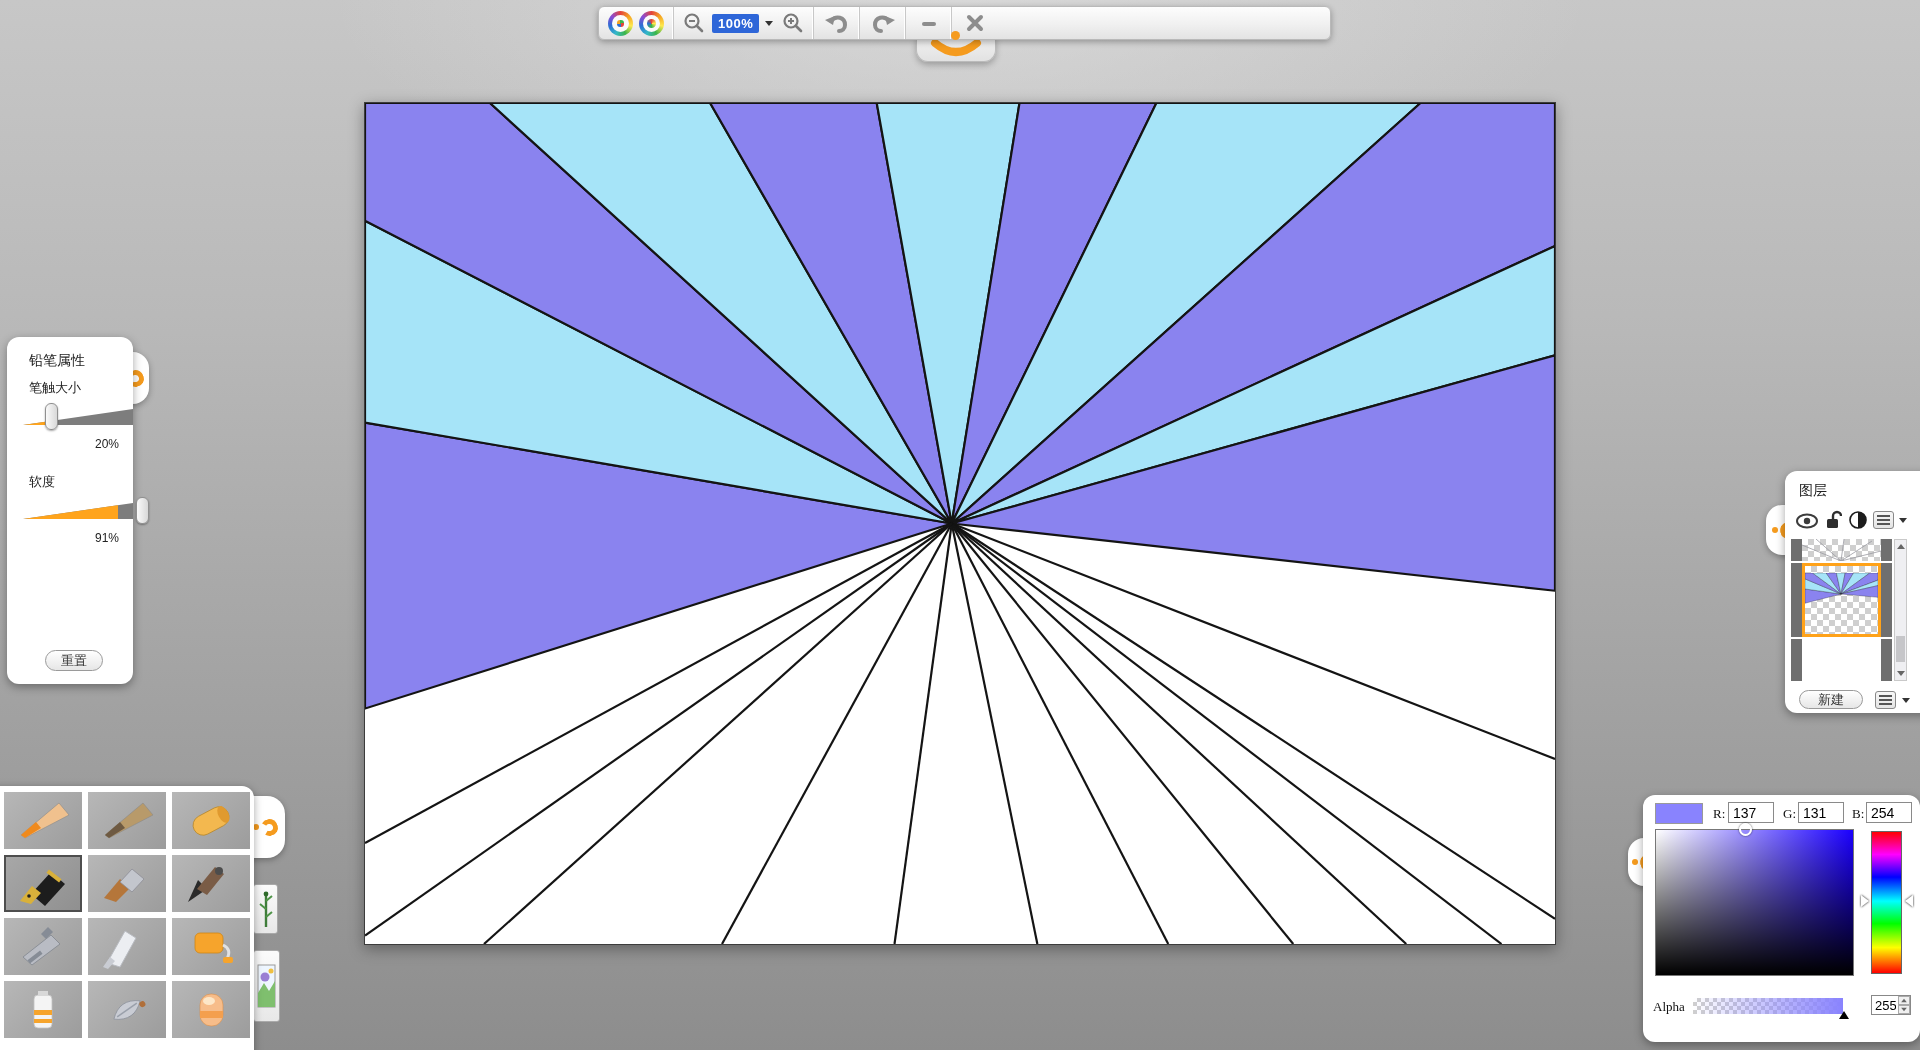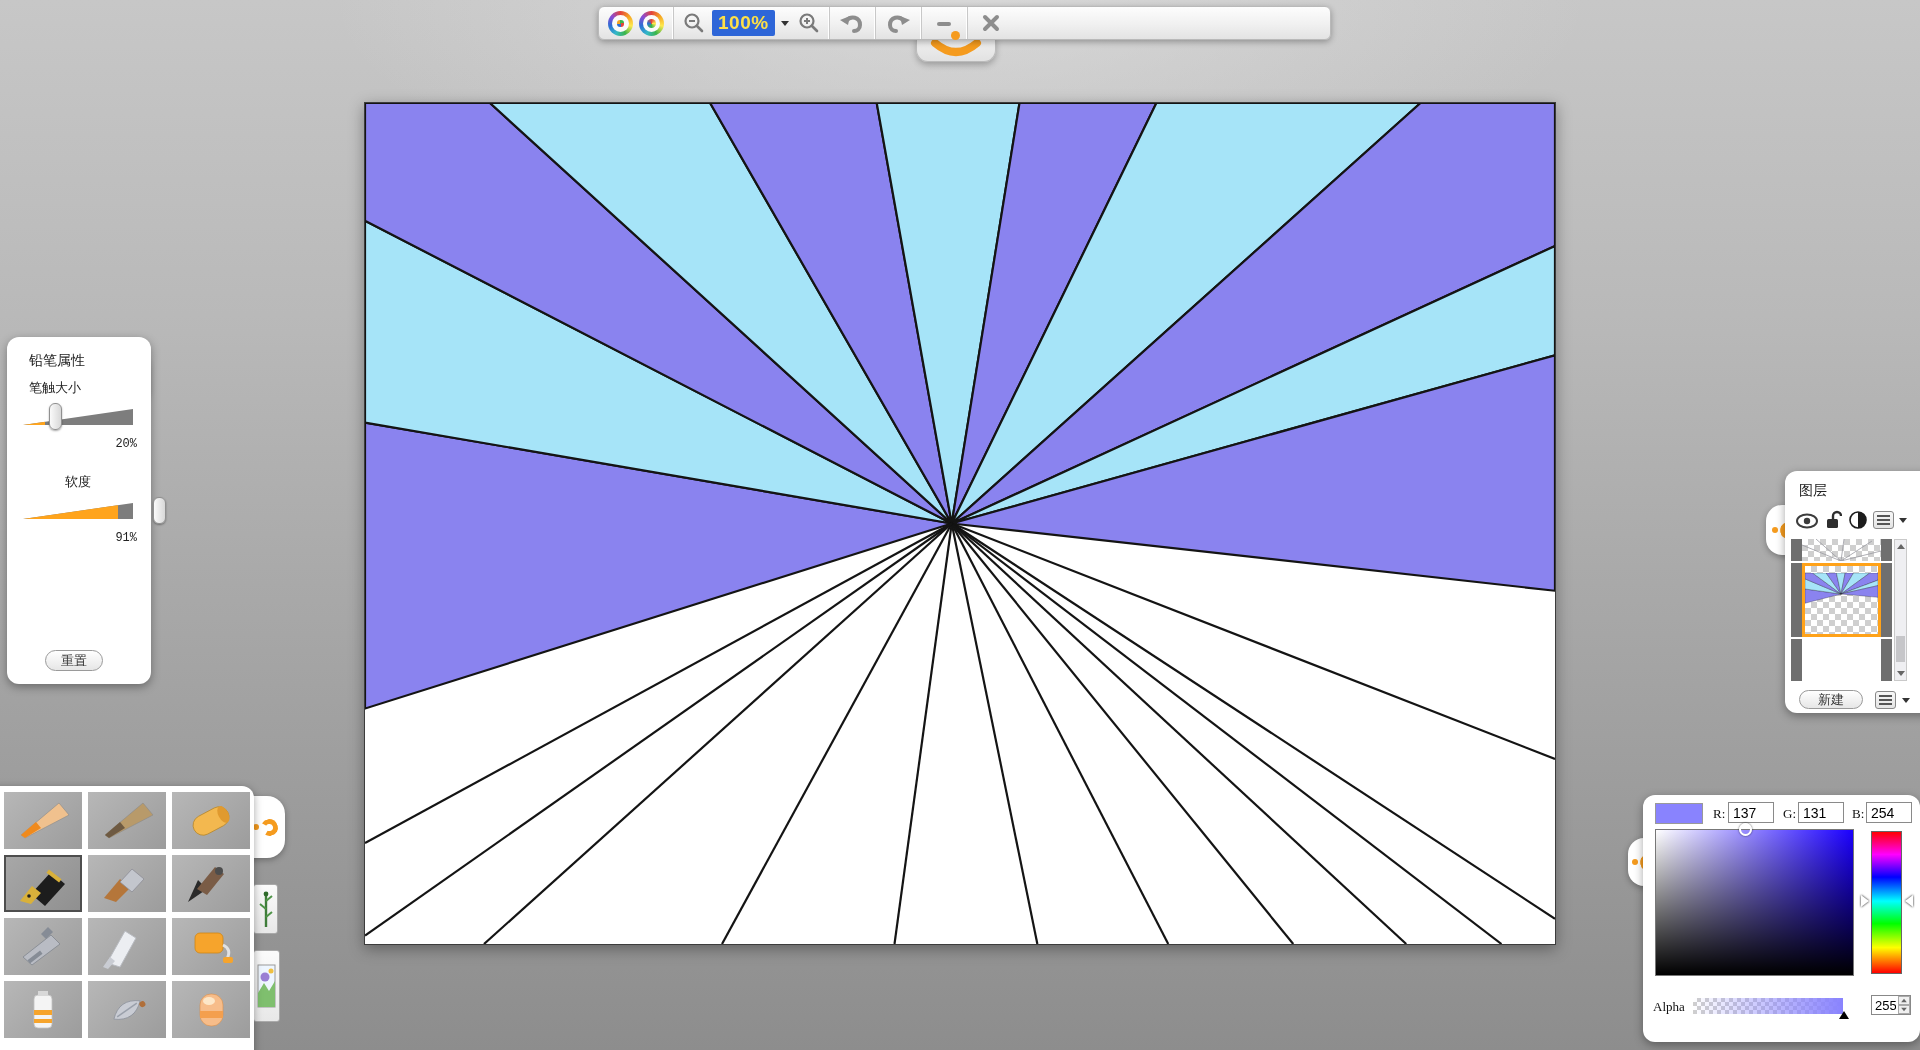--- a/index.html
+++ b/index.html
@@ -38,42 +38,42 @@
     background: conic-gradient(#e4443a,#f5a623,#ffe94e,#3bb54a,#35b8c9,#2b6fd4,#8a4bd4,#e4443a);
     position:relative;
   }
   .eye::after{ content:""; position:absolute; inset:4px; border-radius:50%;
     background:#fbfbfb; }
   .eye::before{ content:""; position:absolute; inset:9px; border-radius:3px; z-index:1;
     background: conic-gradient(#3bb54a 0 25%, #e4443a 0 50%, #2b6fd4 0 75%, #f5a623 0); }
   .eye.ring::before{ border-radius:50%; inset:8px; background:
     conic-gradient(#e4443a,#ffe94e,#3bb54a,#2b6fd4,#e4443a); }
   #zoom-chip {
-    background:#2e66d8; color:#fde047; font-weight:bold; font-size:19px;
+    background:#2e66d8; color:#ffffff; font-weight:bold; font-size:13px;
     padding:2px 6px; border-radius:2px; letter-spacing:.5px;
   }
   .drop-arrow { width:0; height:0; border-left:4px solid transparent;
     border-right:4px solid transparent; border-top:5px solid #333; margin-left:6px; }
   #clown-tab {
     position:absolute; left:916px; top:36px; width:80px; height:26px;
     background:linear-gradient(180deg,#f2f2f2,#e2e2e2);
     border:1px solid #bbb; border-top:none; border-radius:0 0 12px 12px;
     box-shadow:0 3px 6px rgba(0,0,0,.25); z-index:4;
     display:flex; align-items:center; justify-content:center;
   }
   #nose { position:absolute; left:951px; top:31px; width:9px; height:9px;
     border-radius:50%; background:#f59b1e; z-index:6; }
   
   .ear { position:absolute; background:#fff; box-shadow:0 2px 6px rgba(0,0,0,.3);
     display:flex; align-items:center; justify-content:center; }
   .ear .crescent { width:17px; height:17px; border-radius:50%;
     border:5px solid #f59b1e; border-left-color:transparent; transform:rotate(-15deg); }
   .ear .dot { width:6px; height:6px; border-radius:50%; background:#f59b1e; margin-right:2px; }
   
-  #pencil-panel { left:7px; top:337px; width:144px; height:347px; z-index:3;font-family:Liberation Mono, monospace; }
+  #pencil-panel { left:7px; top:337px; width:126px; height:347px; z-index:3; }
   .panel-title { font-size:14px; color:#222; }
   #pencil-panel .panel-title{ position:absolute; left:22px; top:15px; }
   .prop-label { position:absolute; left:22px; font-size:13px; color:#222; }
   .wedge-track { position:absolute; left:16px; width:110px; height:16px;
     clip-path: polygon(0 100%, 100% 0, 100% 100%); background:#7d7d7d; }
   .wedge-fill { position:absolute; left:0; top:0; bottom:0; background:#ffa41c; }
   .slider-thumb { position:absolute; width:13px; height:27px; border-radius:6px;
     background:linear-gradient(90deg,#fafafa,#d8d8d8); border:1px solid #909090;
     box-shadow:0 1px 2px rgba(0,0,0,.35); }
   .pct { position:absolute; font-size:12px; color:#222; right:14px; }
@@ -239,21 +239,21 @@
 </div>
 <div class="panel" id="pencil-panel">
   <div class="panel-title">铅笔属性</div>
   <div class="prop-label" style="top:42px;">笔触大小</div>
   <div class="wedge-track" style="top:72px;">
     <div class="wedge-fill" id="size-fill" style="width: 20%;"></div>
   </div>
   <div class="slider-thumb" id="size-thumb" style="top: 66px; left: calc(22% + 10px);"></div>
   <div class="pct" style="top:100px;">20%</div>
 
-  <div class="prop-label" style="top:136px;margin-left:36px;">软度</div>
+  <div class="prop-label" style="top:136px;">软度</div>
   <div class="wedge-track" style="top:166px;">
     <div class="wedge-fill" id="soft-fill" style="width: 86%;"></div>
   </div>
   <div class="slider-thumb" id="soft-thumb" style="top: 160px; left: calc(94.6% + 10px);"></div>
   <div class="pct" style="top:194px;">91%</div>
 
   <div class="pill-btn" style="left:38px; top:313px; width:58px; height:21px;">重置</div>
 </div>
 
 <div class="ear" style="left:245px; top:796px; width:40px; height:62px; border-radius:0 18px 18px 0; z-index:2;">

